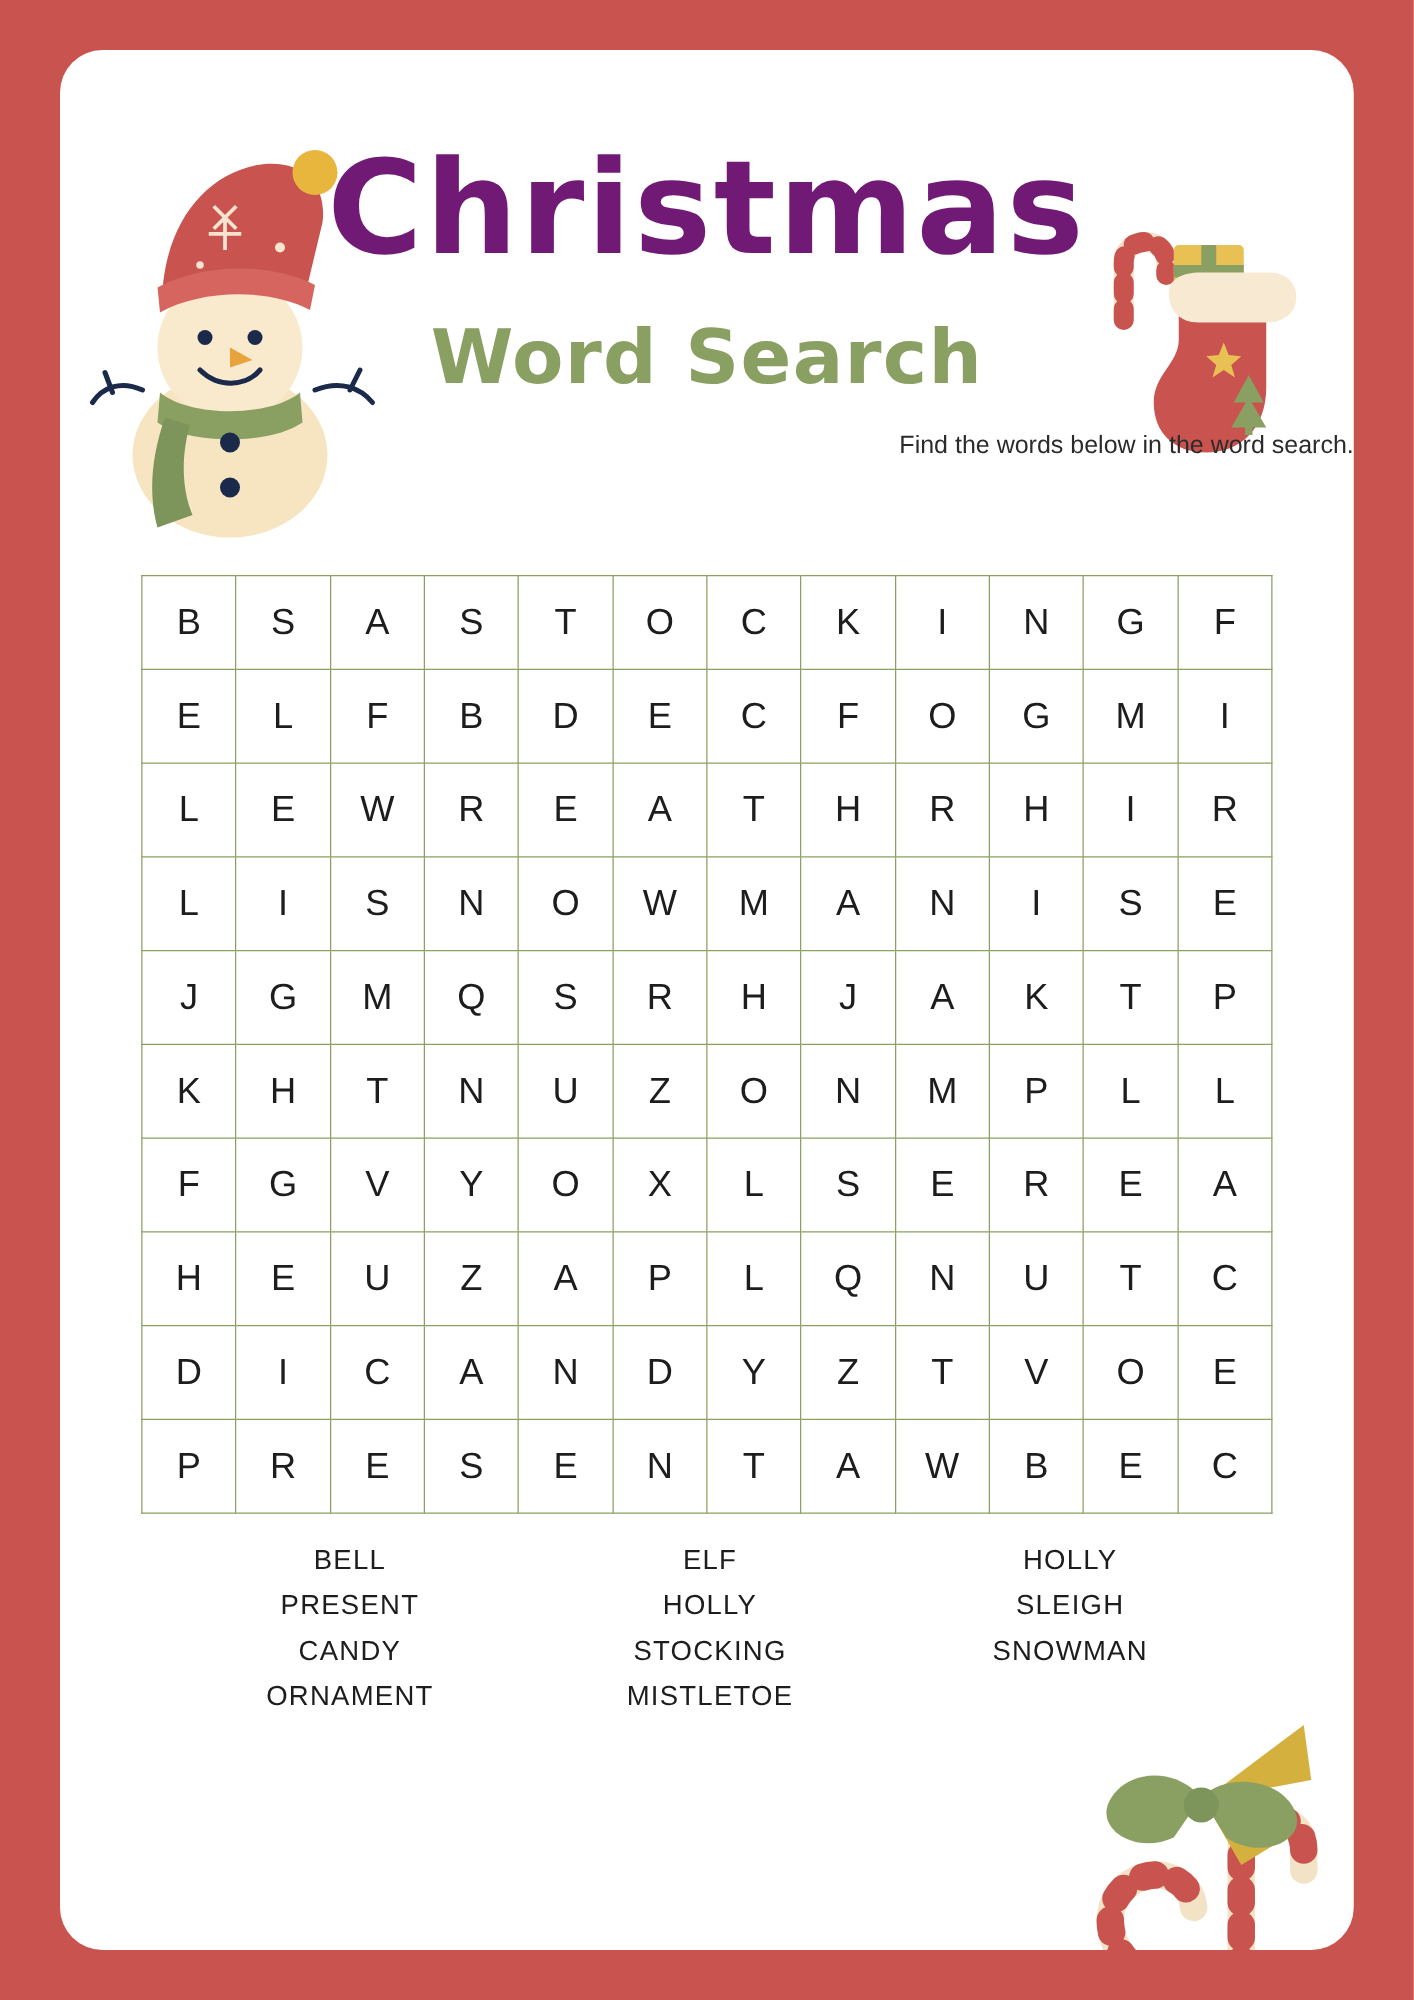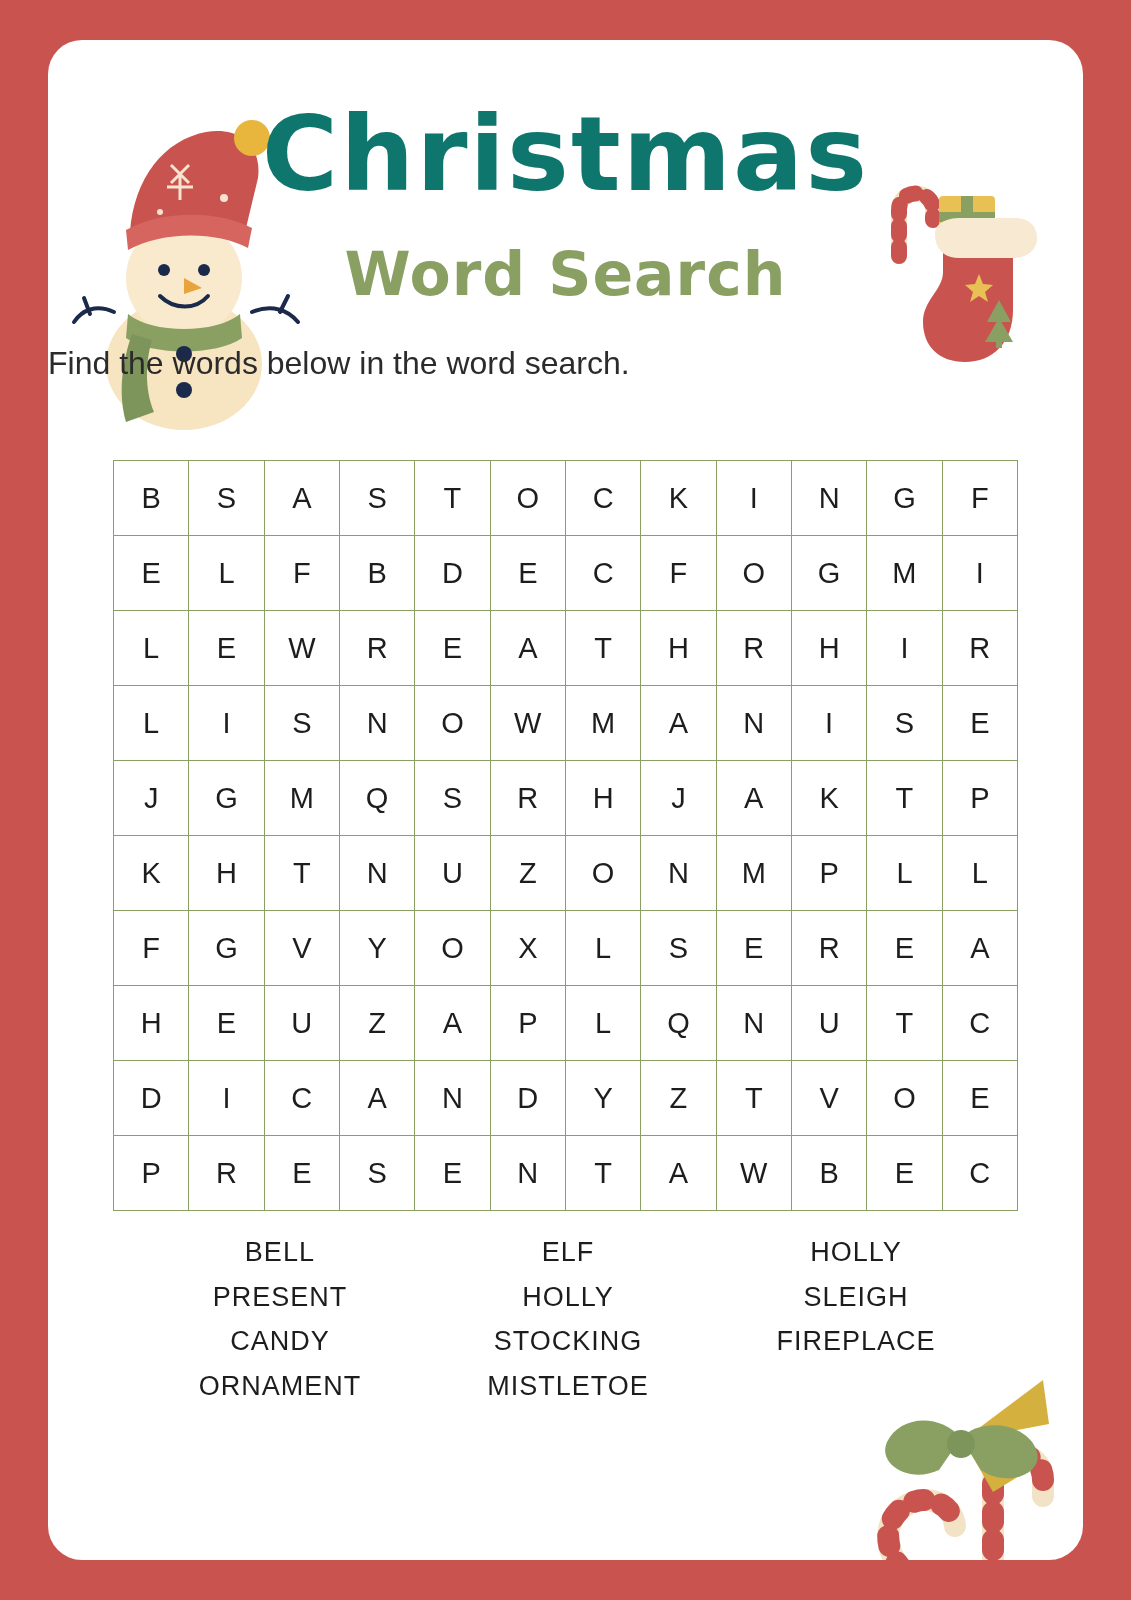--- a/index.html
+++ b/index.html
@@ -33,41 +33,41 @@
     position: absolute;
     left: 0;
     right: 0;
     top: 62px;
     text-align: center;
   }
   .title-main {
     font-family: "DejaVu Sans", sans-serif;
     font-size: 104px;
     font-weight: bold;
-    color: #0f766e;
+    color: #701a75;
     letter-spacing: 2px;
     line-height: 1;
-    margin: 0;
+    margin: 12px;
   }
   .title-sub {
     font-family: "DejaVu Sans", sans-serif;
     font-size: 60px;
     font-weight: bold;
     color: #8aa063;
     letter-spacing: 1px;
     line-height: 1;
     margin: 38px 0 0 0;
   }
   .instruction {
     position: absolute;
     left: 0;
     right: 0;
     top: 305px;
-    text-align: left;
-    font-size: 32px;
+    text-align: right;
+    font-size: 20px;
     color: #2b2b2b;
   }
 
   
   .snowman {
     position: absolute;
     left: 8px;
     top: 42px;
     width: 260px;
     height: 350px;
@@ -110,21 +110,21 @@
     top: 1190px;
     width: 860px;
     display: flex;
     justify-content: space-between;
   }
   .word-col {
     width: 33%;
     text-align: center;
   }
   .word-col .word {
-    font-size: 27px;
+    font-size: 22px;
     color: #1d1d1d;
     letter-spacing: 1px;
     line-height: 1.65;
   }
 
   
   .candy-corner {
     position: absolute;
     right: -10px;
     bottom: -20px;
@@ -349,21 +349,21 @@
     </div>
     <div class="word-col">
       <div class="word">ELF</div>
       <div class="word">HOLLY</div>
       <div class="word">STOCKING</div>
       <div class="word">MISTLETOE</div>
     </div>
     <div class="word-col">
       <div class="word">HOLLY</div>
       <div class="word">SLEIGH</div>
-      <div class="word">FIREPLACE</div>
+      <div class="word">SNOWMAN</div>
     </div>
   </div>
 
   <svg class="candy-corner" viewBox="0 0 250 260">
     <path d="M60 250 C40 230 40 200 62 186 C84 172 110 184 112 206" stroke="#f3e3c6" stroke-width="22" fill="none" stroke-linecap="round"></path>
     <path d="M60 250 C40 230 40 200 62 186 C84 172 110 184 112 206" stroke="#c9544f" stroke-width="22" fill="none" stroke-linecap="round" stroke-dasharray="10 18"></path>
     <path d="M150 258 L150 160 C150 126 200 126 200 160 L200 176" stroke="#f3e3c6" stroke-width="22" fill="none" stroke-linecap="round"></path>
     <path d="M150 258 L150 160 C150 126 200 126 200 160 L200 176" stroke="#c9544f" stroke-width="22" fill="none" stroke-linecap="round" stroke-dasharray="10 18"></path>
     <path d="M120 120 L200 60 L206 104 Z" fill="#d4b13f"></path>
     <path d="M120 120 L186 150 L150 172 Z" fill="#d4b13f"></path>

